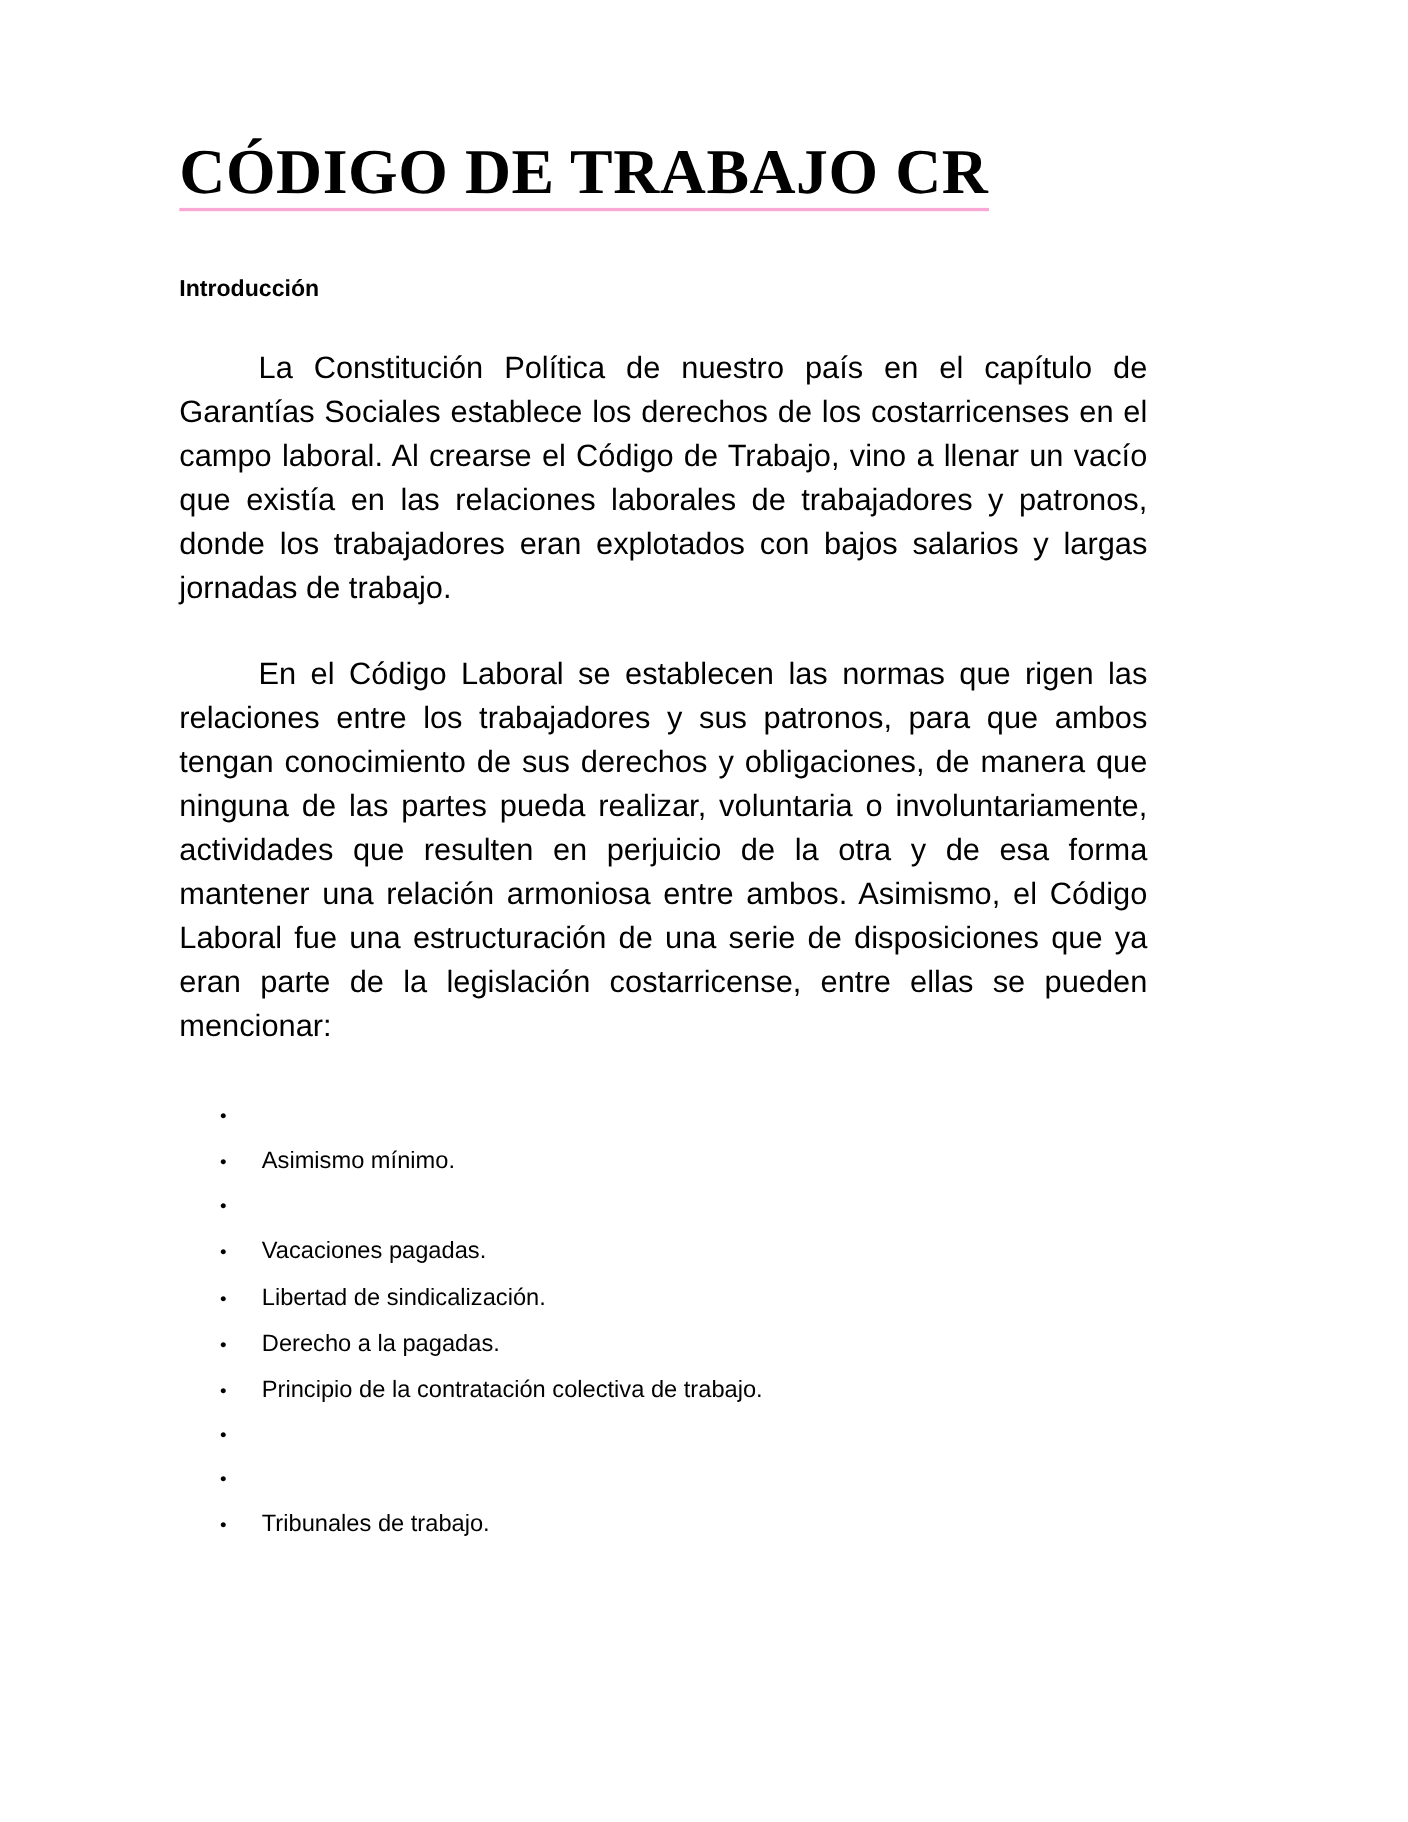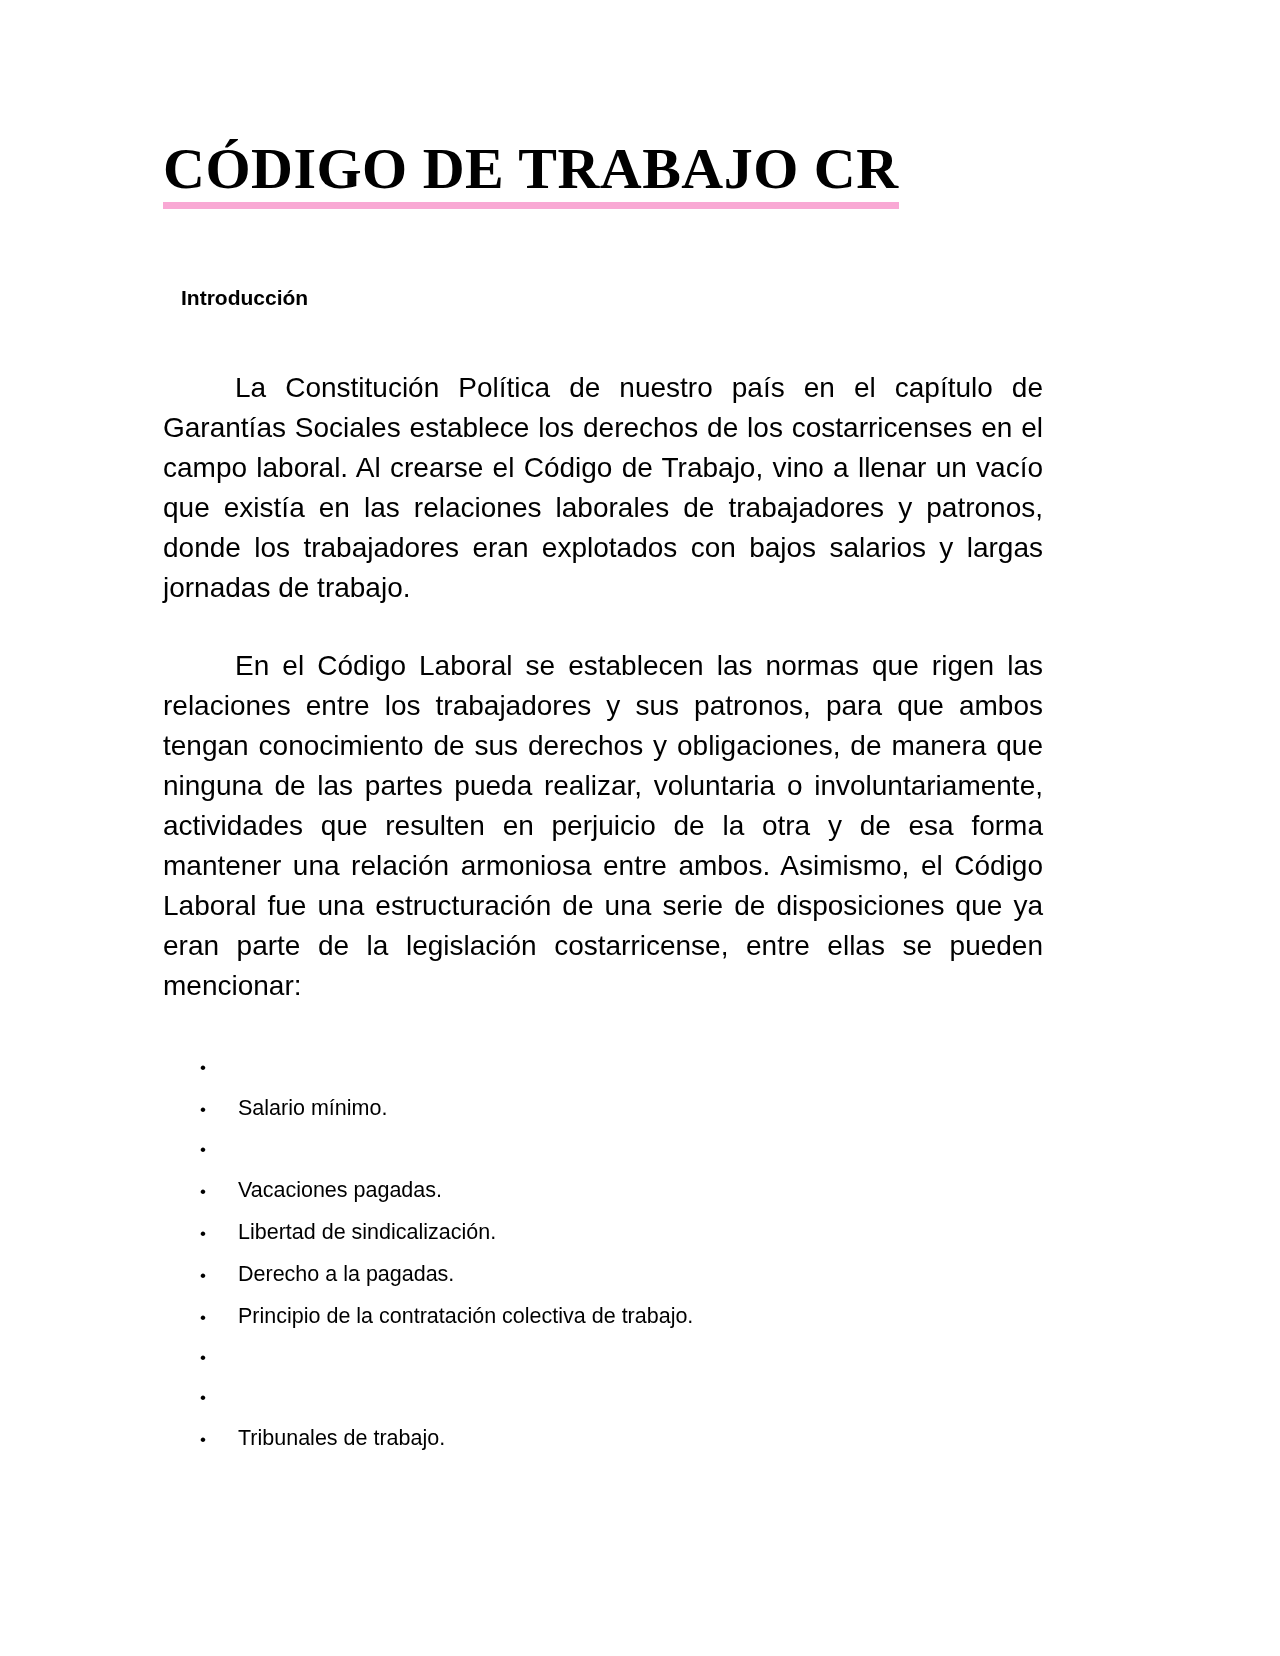--- a/index.html
+++ b/index.html
@@ -40,32 +40,31 @@
     font-size: 58px;
     line-height: 1.05;
     letter-spacing: 0.5px;
     margin: 0;
     padding-top: 126px;
     text-align: left;
     white-space: nowrap;
   }
   .doc-title .u {
     display: inline-block;
-    border-bottom: 7px solid #f9a8d4;
+    border-bottom: 3px solid #f9a8d4;
     padding-bottom: 2px;
-    margin-top: 13px;
   }
 
   
   .section-heading {
     font-family: "Liberation Sans", sans-serif;
     font-weight: bold;
     font-size: 21px;
     line-height: 1.4;
-    margin: 18px;
+    margin: 0;
     padding-top: 56px;
   }
 
   
   .body-par {
     font-family: "Liberation Sans", sans-serif;
     font-size: 28px;
     line-height: 40px;
     text-align: justify;
     text-justify: inter-word;
@@ -117,21 +116,21 @@
     <p class="body-par">La Constitución Política de nuestro país en el capítulo de Garantías Sociales establece los derechos de los costarricenses en el campo laboral. Al crearse el Código de Trabajo, vino a llenar un vacío que existía en las relaciones laborales de trabajadores y patronos, donde los trabajadores eran explotados con bajos salarios y largas jornadas de trabajo.</p>
 
     <p class="body-par">En el Código Laboral se establecen las normas que rigen las relaciones entre los trabajadores y sus patronos, para que ambos tengan conocimiento de sus derechos y obligaciones, de manera que ninguna de las partes pueda realizar, voluntaria o involuntariamente, actividades que resulten en perjuicio de la otra y de esa forma mantener una relación armoniosa entre ambos. Asimismo, el Código Laboral fue una estructuración de una serie de disposiciones que ya eran parte de la legislación costarricense, entre ellas se pueden mencionar:</p>
 
     <ul class="bullet-list">
       <li class="bullet-item">
         <span class="bullet-marker">•</span>
       </li>
       <li class="bullet-item">
         <span class="bullet-marker">•</span>
-        <span class="bullet-text">Salario mínimo.</span>
+        <span class="bullet-text">Asimismo mínimo.</span>
       </li>
       <li class="bullet-item">
         <span class="bullet-marker">•</span>
       </li>
       <li class="bullet-item">
         <span class="bullet-marker">•</span>
         <span class="bullet-text">Vacaciones pagadas.</span>
       </li>
       <li class="bullet-item">
         <span class="bullet-marker">•</span>

